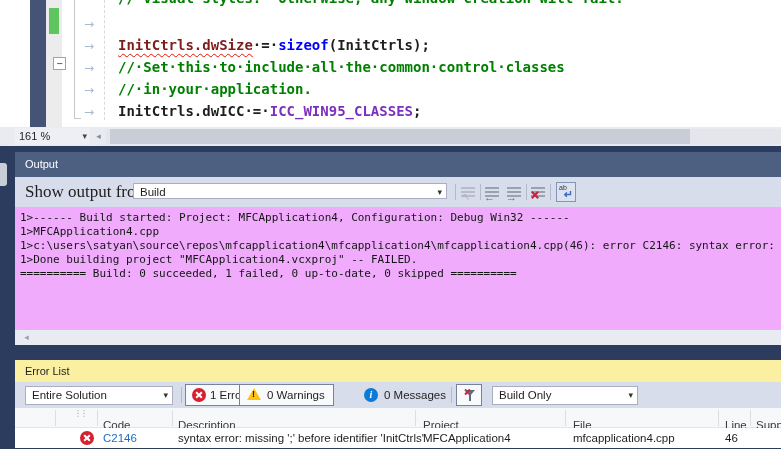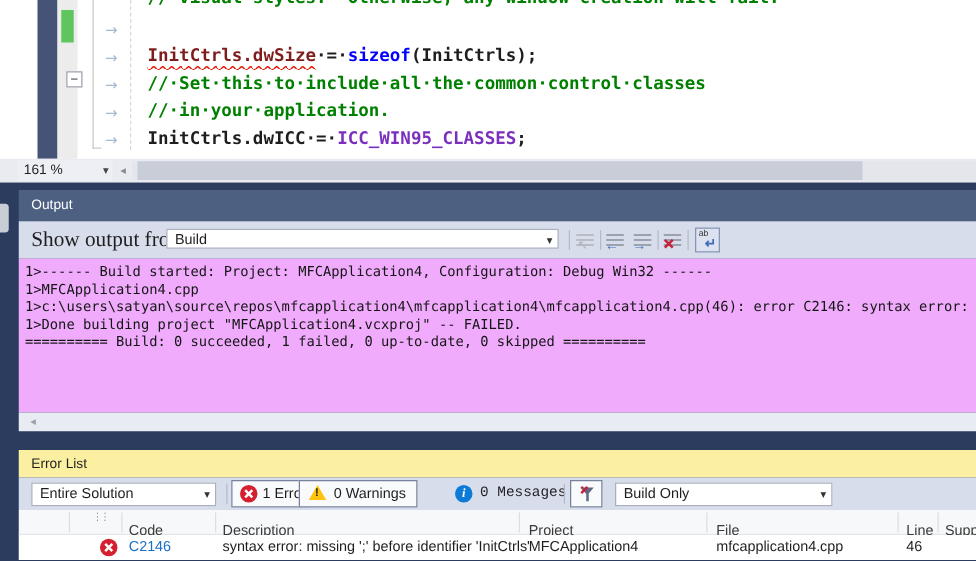--- a/index.html
+++ b/index.html
@@ -71,21 +71,21 @@
   #output-hscroll{left:15px;top:330px;width:766px;height:15px;background:#E9EBF3;}
   #output-hscroll .larr{position:absolute;left:5px;top:0;width:13px;height:15px;color:#9AA0AC;
      font-size:9px;line-height:15px;text-align:center;}
 
   
   #error-title{left:15px;top:360px;width:766px;height:22px;background:#FBF0A2;color:#1E1E1E;
      font-size:11px;line-height:22px;}
   #error-title span{margin-left:10px;}
   #error-toolbar{left:15px;top:382px;width:766px;height:26px;background:#D8DDEB;}
   #scope-combo{left:25px;top:386px;width:148px;height:19px;}
-  #buildonly-combo{left:492px;top:386px;width:174px;height:19px;}
+  #buildonly-combo{left:492px;top:386px;width:146px;height:19px;}
   .tbtn{position:absolute;top:384px;height:22px;background:#F9FAFC;border:1px solid #77829D;
      box-sizing:border-box;font-size:11.5px;color:#1E1E1E;}
   .tbtn .lbl,.tflat .lbl{position:absolute;top:0;line-height:20px;white-space:nowrap;}
   .tflat{position:absolute;top:384px;height:22px;font-size:11.5px;color:#1E1E1E;}
   .tflat .lbl{line-height:22px;}
   .err-ico{position:absolute;width:14px;height:14px;border-radius:50%;background:#D6202F;}
   .err-ico::before,.err-ico::after{content:"";position:absolute;left:50%;top:50%;
      width:8px;height:2px;background:#FFFFFF;transform:translate(-50%,-50%) rotate(45deg);}
   .err-ico::after{transform:translate(-50%,-50%) rotate(-45deg);}
   .warn-ico{position:absolute;width:0;height:0;border-left:7px solid transparent;
@@ -202,21 +202,21 @@
 <div class="abs tsep" style="left:181px;top:387px;"></div>
 
 <div class="tbtn" style="left:185px;width:63px;">
   <span class="err-ico" style="left:6px;top:3px;"></span>
   <span class="lbl" style="left:24px;">1 Error</span>
 </div>
 <div class="tbtn" style="left:239px;width:95px;">
   <span class="warn-ico" style="left:7px;top:3px;"></span>
   <span class="lbl" style="left:27px;">0 Warnings</span>
 </div>
-<div class="tflat" style="left:358px;width:92px;font-family:Liberation Mono, monospace;">
+<div class="tflat" style="left:358px;width:92px;">
   <span class="info-ico" style="left:6px;top:4px;"></span>
   <span class="lbl" style="left:26px;">0 Messages</span>
 </div>
 <div class="abs tsep" style="left:451px;top:387px;"></div>
 <div id="filter-btn" class="abs fx">
   <span class="funnel"></span>
 </div>
 <div id="buildonly-combo" class="abs combo">
   <span class="val">Build Only</span>
   <span class="dd">▾</span>

